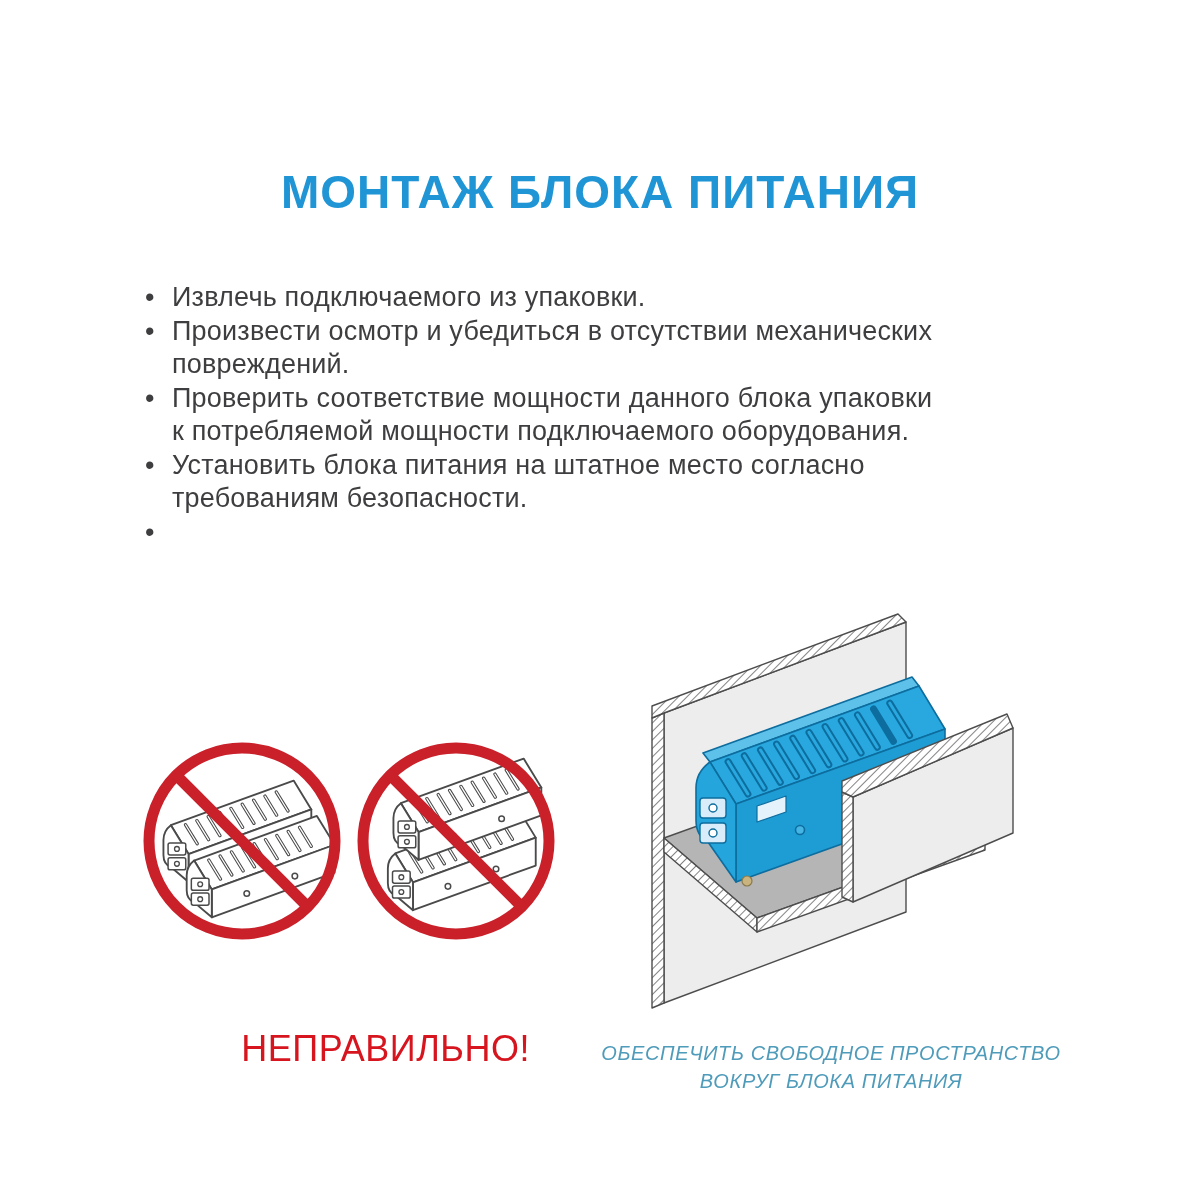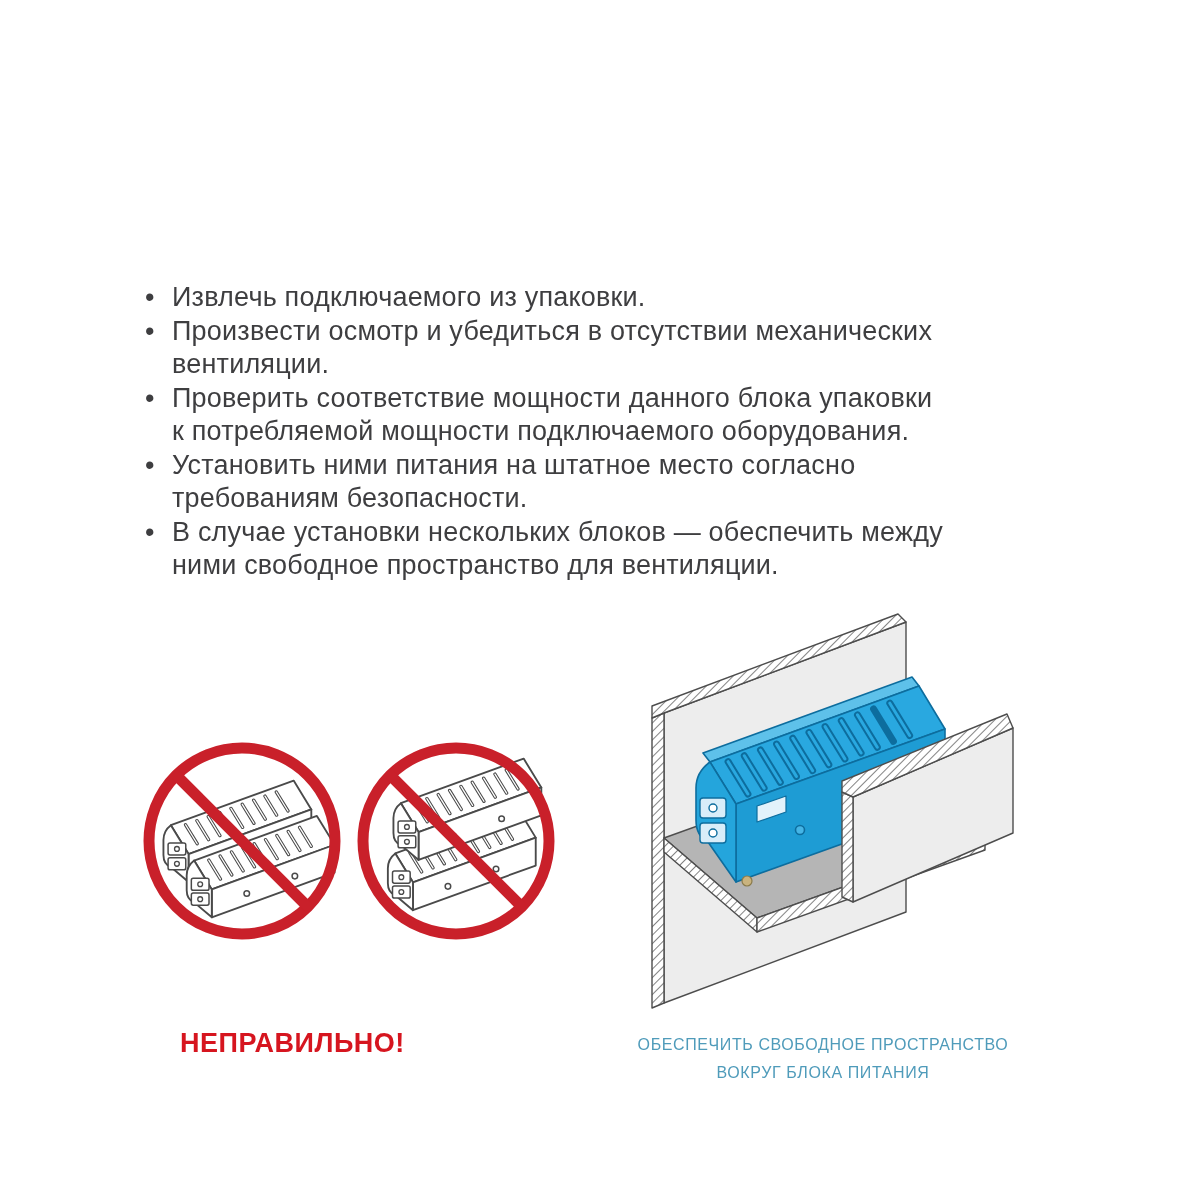--- a/index.html
+++ b/index.html
@@ -18,45 +18,45 @@
   }
   .instructions li{
     position:relative;padding-left:29px;margin:0;white-space:pre-line;
   }
   .instructions .bullet{
     position:absolute;left:2px;top:0;font-size:27px;color:#3e3e40;
   }
   .figure{position:absolute;}
   .wrong-label{
     position:absolute;left:180px;top:1028px;width:350px;margin:0;
-    text-align:left;font-size:27px;font-weight:bold;letter-spacing:0.5px;
+    text-align:right;font-size:36px;font-weight:normal;letter-spacing:0.5px;
     color:#d6151f;white-space:nowrap;
   }
   .clearance-caption{
-    position:absolute;left:588px;top:1031px;width:470px;margin:0;
-    text-align:center;font-size:16px;line-height:28px;letter-spacing:0.6px;
-    color:#4f9bba;white-space:pre-line;
+    position:absolute;left:588px;top:1031px;width:470px;margin:8px;
+    text-align:center;font-size:20px;line-height:28px;letter-spacing:0.6px;
+    color:#4f9bba;white-space:pre-line;font-style:italic;
   }
 </style>
 </head>
 <body>
 
 <div class="canvas">
 
+  <h1 class="page-title">МОНТАЖ БЛОКА ПИТАНИЯ</h1>
 
   <ul class="instructions">
     <li><span class="bullet">•</span><span>Извлечь подключаемого из упаковки.</span></li>
     <li><span class="bullet">•</span><span>Произвести осмотр и убедиться в отсутствии механических
-вентиляции.</span></li>
+повреждений.</span></li>
     <li><span class="bullet">•</span><span>Проверить соответствие мощности данного блока упаковки
 к потребляемой мощности подключаемого оборудования.</span></li>
-    <li><span class="bullet">•</span><span>Установить ними питания на штатное место согласно
+    <li><span class="bullet">•</span><span>Установить блока питания на штатное место согласно
 требованиям безопасности.</span></li>
-    <li><span class="bullet">•</span><span>В случае установки нескольких блоков — обеспечить между
-ними свободное пространство для вентиляции.</span></li>
+    <li><span class="bullet">•</span></li>
   </ul>
 
   <svg width="0" height="0" style="position:absolute" aria-hidden="true">
     <defs>
       <pattern id="hatch" width="6" height="6" patternUnits="userSpaceOnUse" patternTransform="rotate(45)">
         <rect width="6" height="6" fill="#ffffff"></rect>
         <line x1="0" y1="0" x2="0" y2="6" stroke="#5a5a5a" stroke-width="1.5"></line>
       </pattern>
       <g id="miniPsu">
         <polygon points="16,54 148,6 167,37 35,85" fill="#ffffff" stroke="#4a4a4a" stroke-width="2" stroke-linejoin="round"></polygon>

